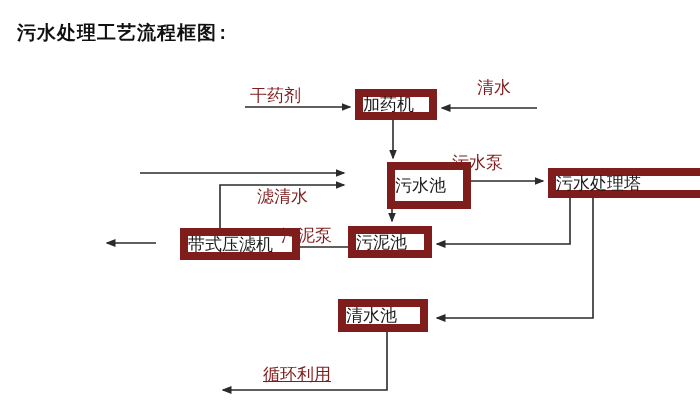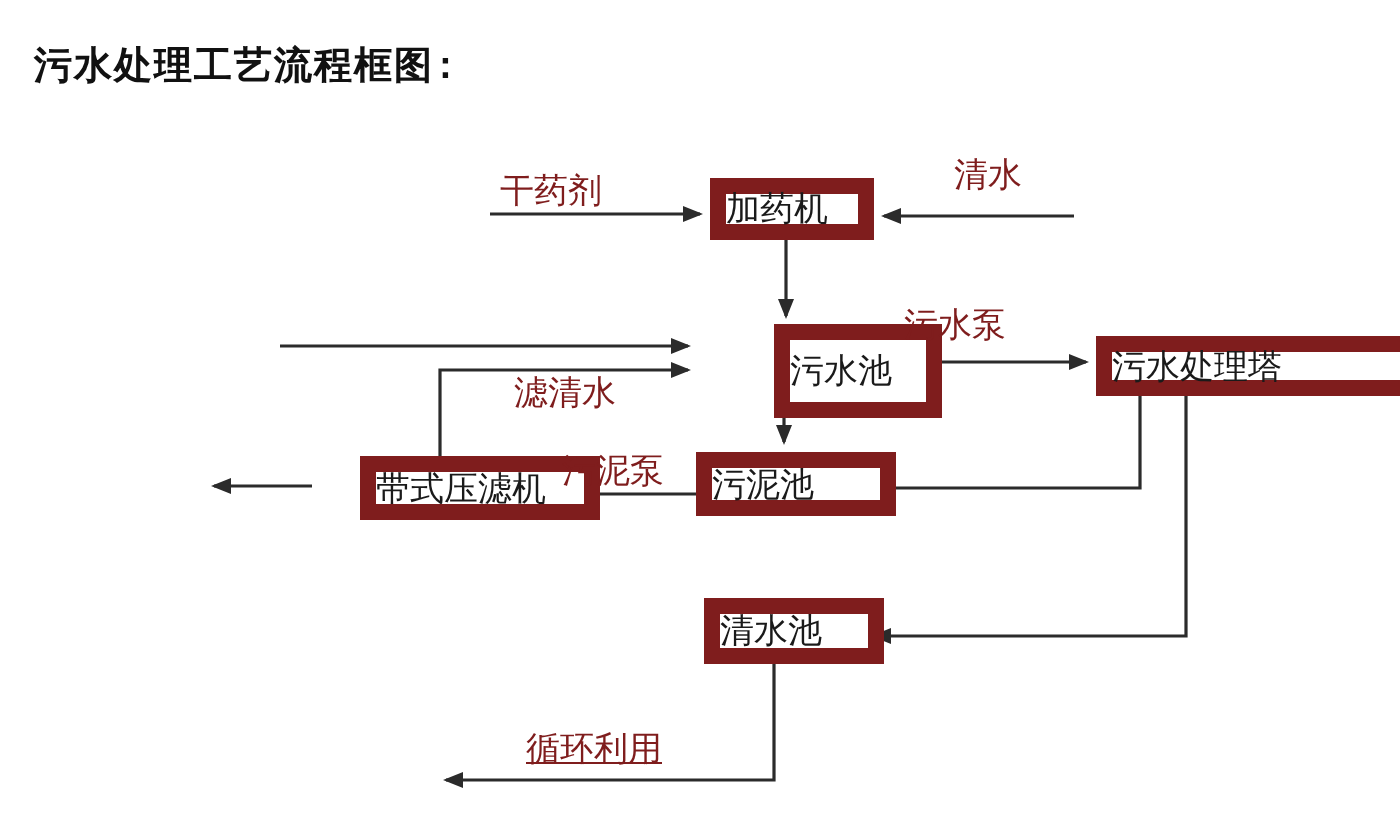--- a/index.html
+++ b/index.html
@@ -49,23 +49,23 @@
   svg.connector-layer {
     position: absolute;
     left: 0;
     top: 0;
     z-index: 1;
   }
   
   #node-dosing      { left: 355px; top:  89px; width:  82px; height: 31px; }
   #node-sewagepool  { left: 349px; top: 162px; width:  84px; height: 47px; margin-left: 38px; }
   #node-tower       { left: 548px; top: 168px; width: 160px; height: 30px; }
-  #node-sludgepool  { left: 348px; top: 226px; width:  100px; height: 32px; }
+  #node-sludgepool  { left: 348px; top: 226px; width:  84px; height: 32px; }
   #node-beltpress   { left: 156px; top: 228px; width: 120px; height: 32px; margin-left: 24px; }
-  #node-cleanpool   { left: 352px; top: 299px; width:  90px; height: 33px; }
+  #node-cleanpool   { left: 338px; top: 299px; width:  90px; height: 33px; }
   
   #lbl-dry-agent        { left: 250px; top:  84px; }
   #lbl-clean-water      { left: 477px; top:  76px; }
   #lbl-sand-wash        { left: 174px; top: 152px; }
   #lbl-filtered-water   { left: 257px; top: 185px; }
   #lbl-sewage-pump      { left: 452px; top: 151px; }
   #lbl-bottom-sewage    { left: 471px; top: 221px; }
   #lbl-sludge-pump      { left: 281px; top: 224px; }
   #lbl-mud-cake         { left:  17px; top: 227px; }
   #lbl-recycle          { left: 263px; top: 363px; text-decoration: underline; }

